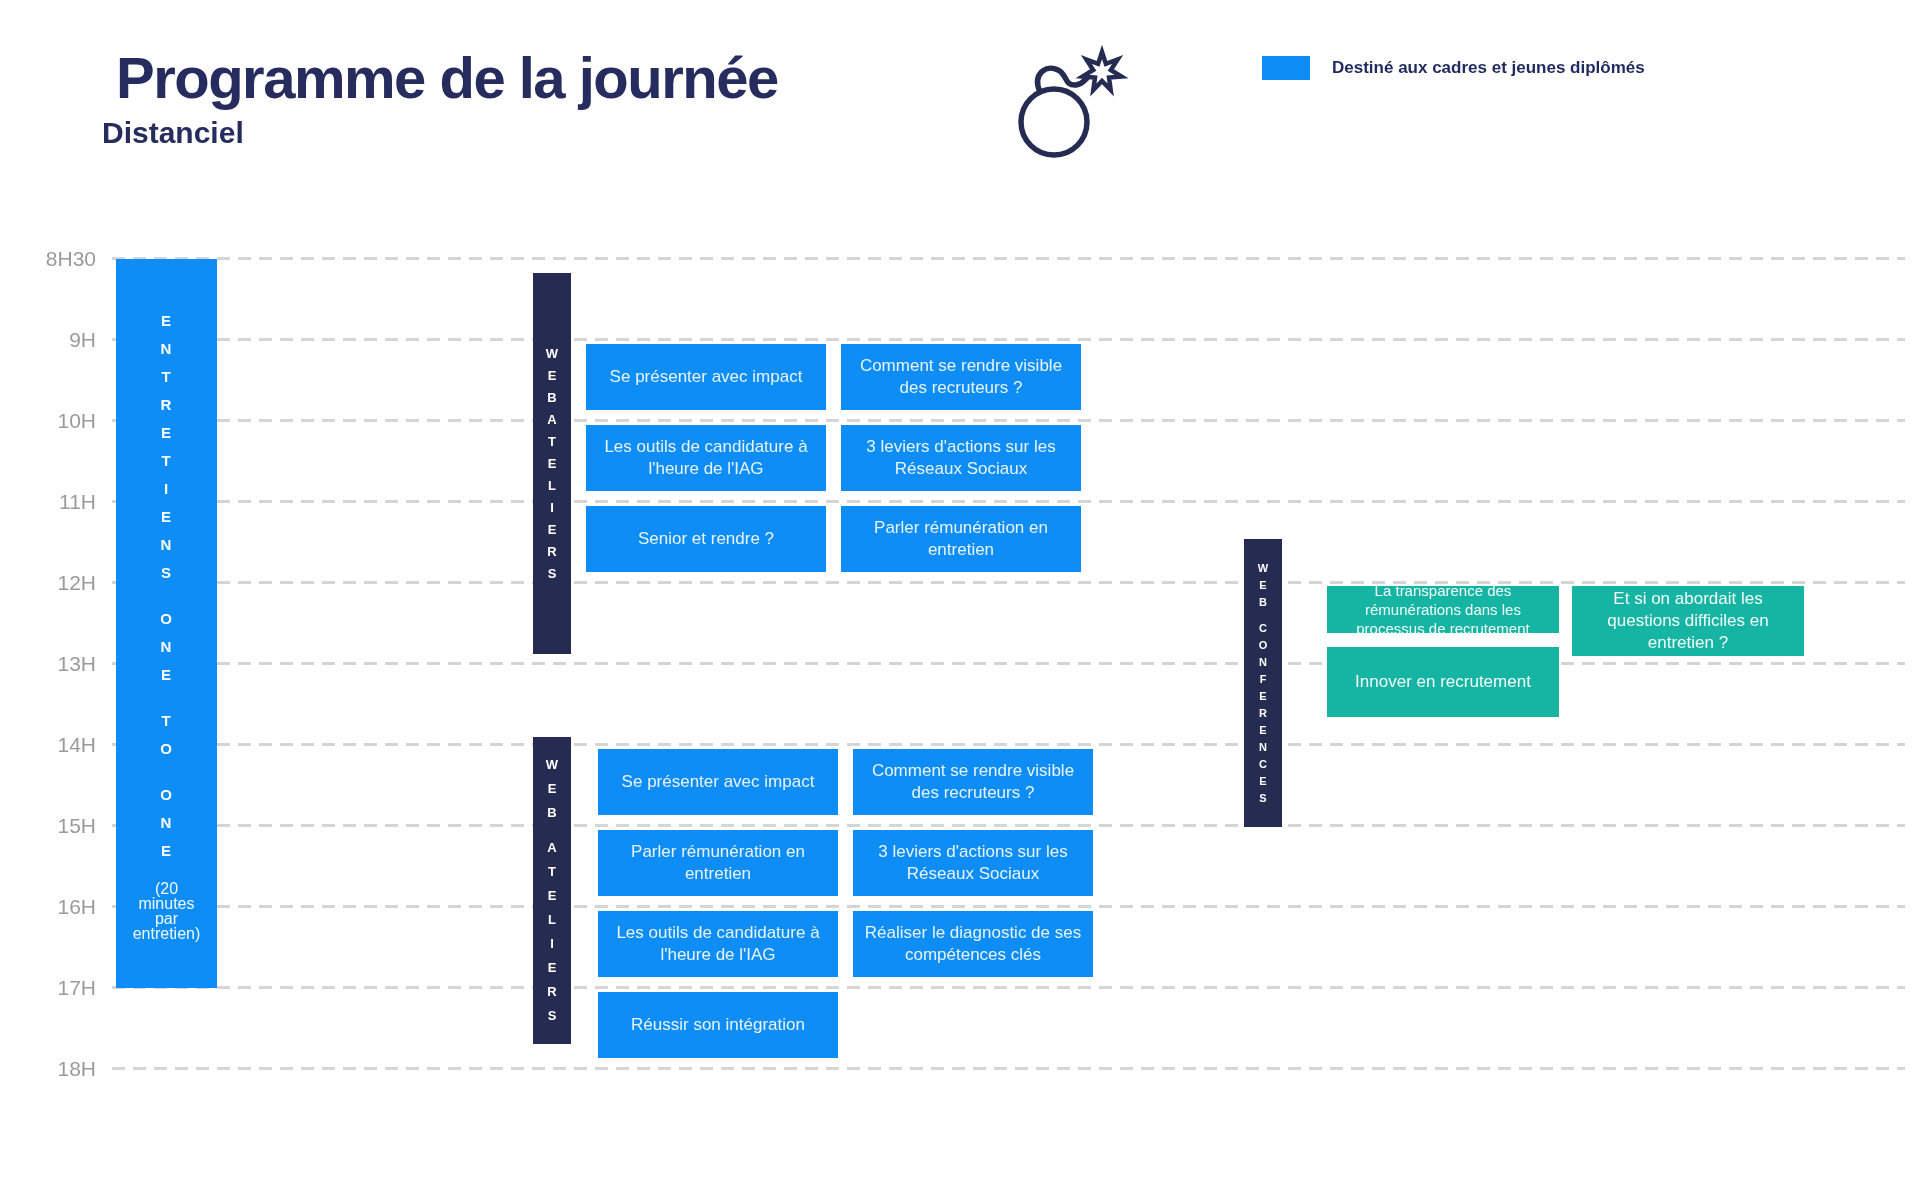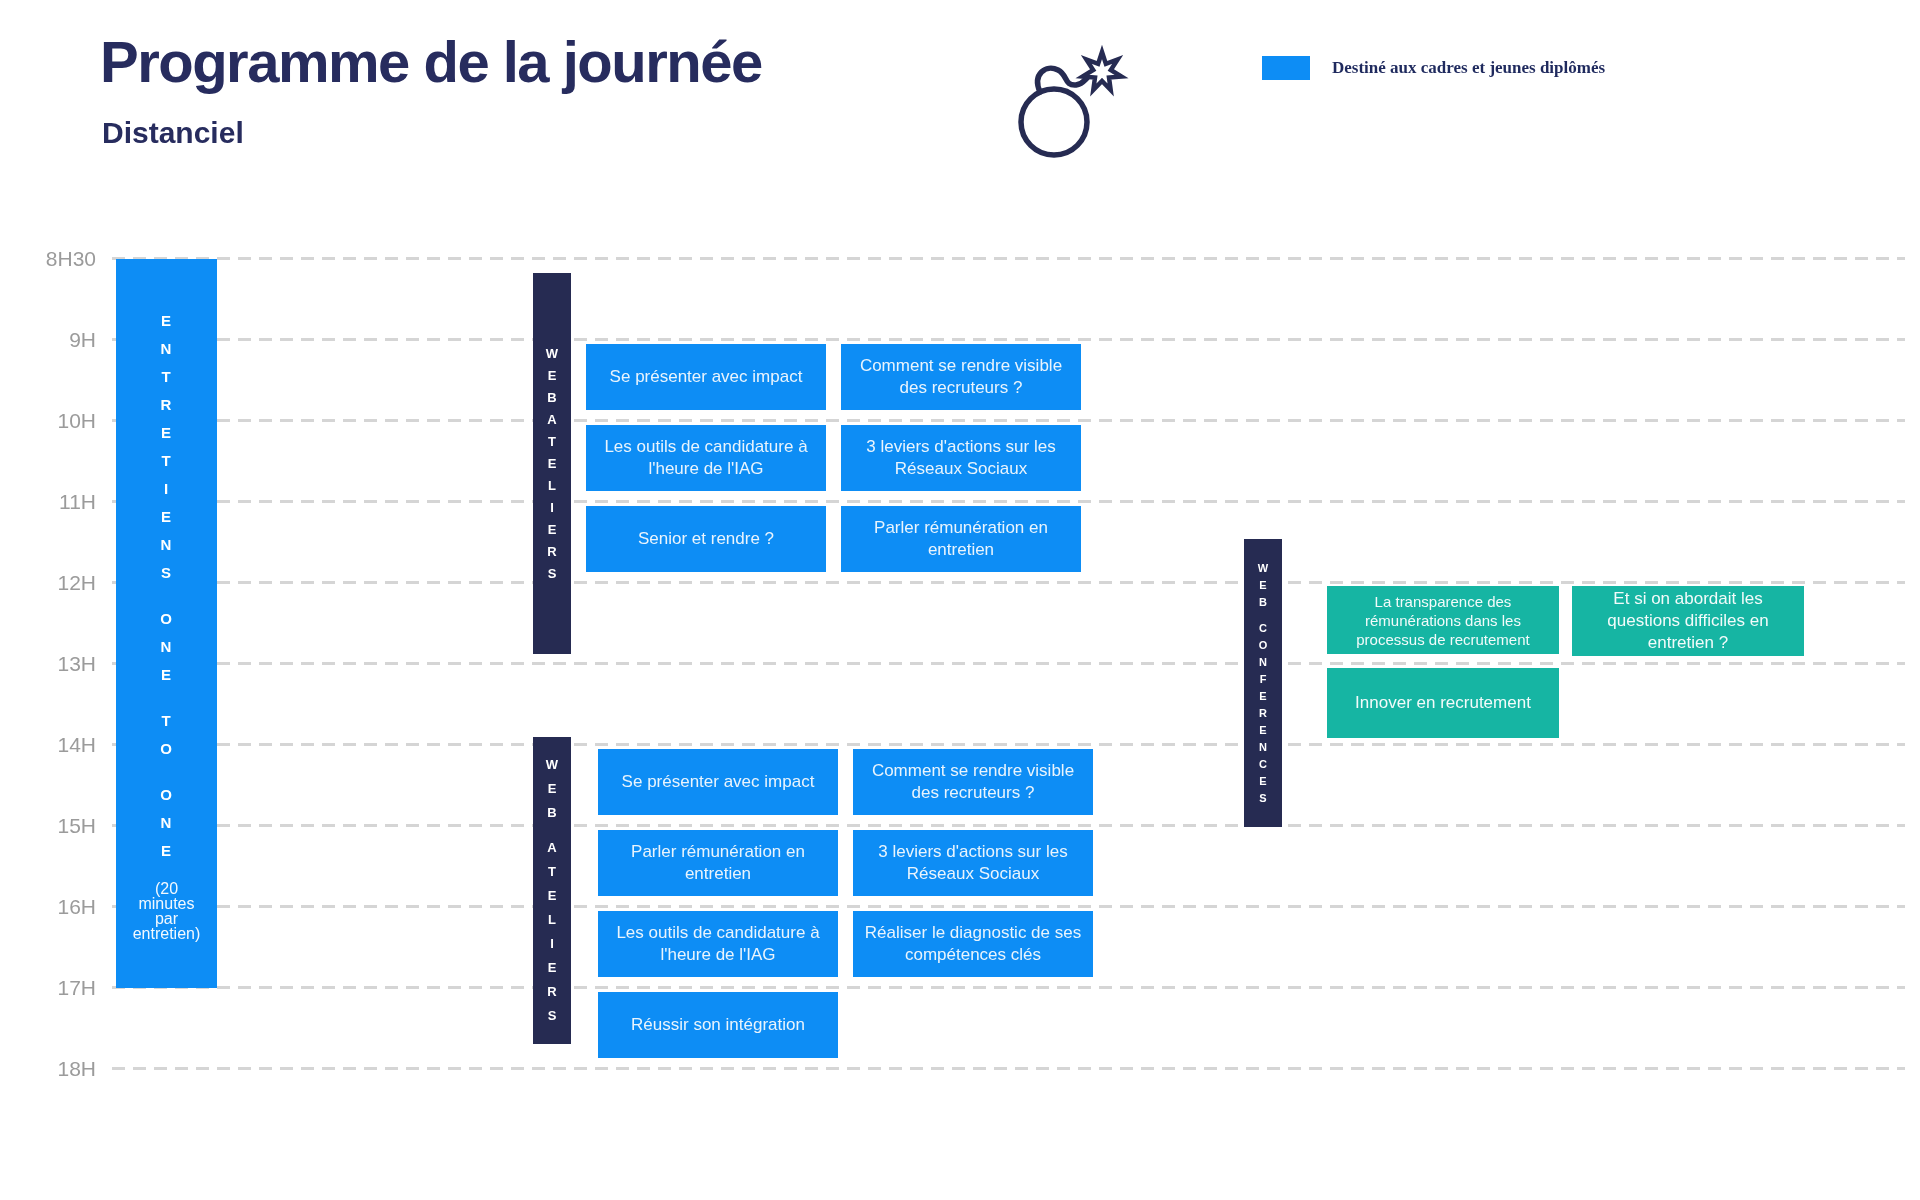--- a/index.html
+++ b/index.html
@@ -2,31 +2,31 @@
 <html><head>
 <meta charset="utf-8">
 <style>
   html,body{margin:0;padding:0;background:#ffffff;}
   .canvas{
     position:relative;width:1920px;height:1200px;background:#ffffff;overflow:hidden;
     font-family:"Liberation Sans","DejaVu Sans",sans-serif;
   }
   
   .title{
-    position:absolute;left:100px;top:28px;margin:0;
+    position:absolute;left:100px;top:28px;margin:16px;
     font-size:58px;font-weight:bold;letter-spacing:-1.5px;color:#272c5e;
   }
   .subtitle{
     position:absolute;left:102px;top:116px;
     font-size:30px;font-weight:bold;color:#272c5e;
   }
   .bomb{position:absolute;left:1010px;top:40px;width:120px;height:120px;}
   
   .legend{position:absolute;left:1262px;top:56px;}
-  .legend-row{display:flex;align-items:center;margin-bottom:7px;font-family:Liberation Serif, serif;}
+  .legend-row{display:flex;align-items:center;margin-bottom:7px;}
   .swatch{width:48px;height:24px;flex:0 0 48px;}
   .swatch.blue{background:#0d8df5;}
   .swatch.teal{background:#16b5a3;}
   .legend-label{
     margin-left:22px;font-size:17px;font-weight:bold;color:#1f2a5e;line-height:24px;white-space:nowrap;
   }
   
   .gridrow{position:absolute;left:0;width:1920px;height:0;z-index:1;}
   .time-label{
     position:absolute;left:0;top:-15px;width:96px;height:30px;line-height:30px;
@@ -67,21 +67,21 @@
     background:#0d8df5;color:#e9f4fd;font-size:17px;line-height:22px;
     width:100%;height:66px;margin-bottom:15px;padding:0 8px;box-sizing:border-box;
   }
   .block.teal{background:#16b5a3;color:#f2fbfa;}
   #morning-a{left:586px;top:344px;width:240px;}
   #morning-b{left:841px;top:344px;width:240px;}
   #afternoon-a{left:598px;top:749px;width:240px;}
   #afternoon-b{left:853px;top:749px;width:240px;}
   #conf-a{left:1327px;top:586px;width:232px;}
   #conf-b{left:1572px;top:586px;width:232px;}
-  #conf-a .block,#conf-b .block{height:68px;margin-bottom:14px;}
+  #conf-a .block,#conf-b .block{height:47px;margin-bottom:14px;}
   #conf-a .block:last-child,#conf-b .block:last-child{height:70px;}
   .block.small{font-size:15px;line-height:19px;}
   .block.big{font-size:20px;line-height:25px;}
   .bomb path,.bomb circle,.bomb polygon{stroke:#262b52;fill:none;stroke-linecap:round;}
 </style>
 </head>
 <body>
 
 <div class="canvas">
 

